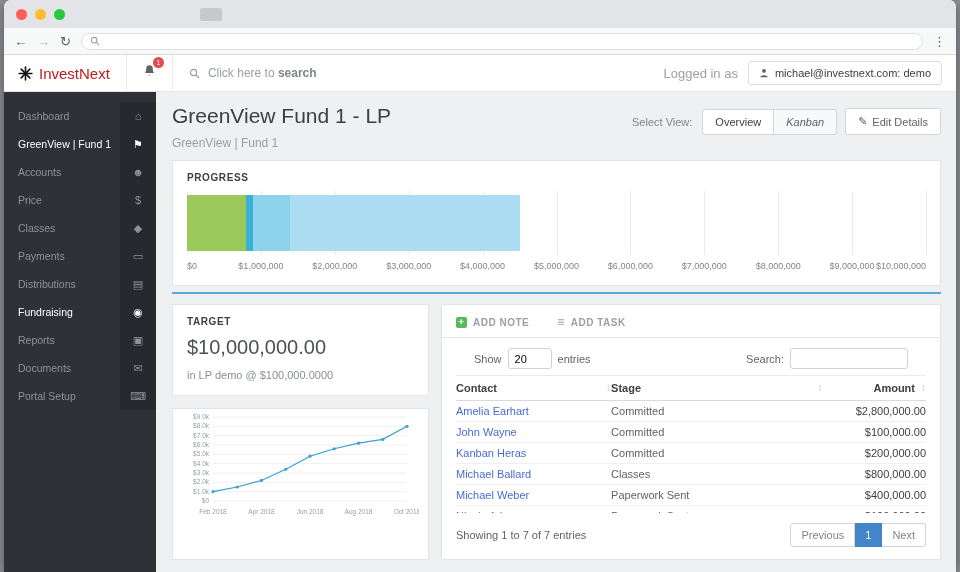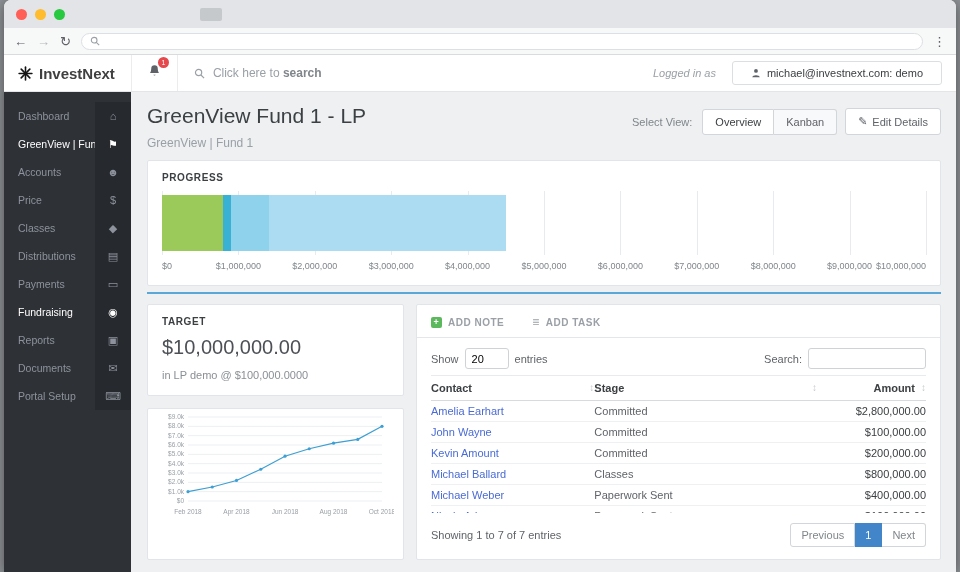--- a/index.html
+++ b/index.html
@@ -20,51 +20,51 @@
   .nav-ico { color:#5f6368; font-size:13px; line-height:1; cursor:pointer; }
   .nav-ico.dim { color:#b6b9bd; }
   .urlbar { flex:1; height:17px; border:1px solid #dcdfe3; background:#fff; border-radius:9px;
     display:flex; align-items:center; padding:0 8px; gap:6px; }
   .menu-dots { color:#5f6368; font-size:13px; cursor:pointer; }
 
   
   .appheader { height:37px; background:#fff; border-bottom:1px solid #e3e5e8;
     display:flex; align-items:center; padding:0 14px; flex:none; }
   .logo { display:flex; align-items:center; gap:6px; padding-right:16px; }
-  .logo-text { font-weight:bold; font-size:15px; color:#404040; }
+  .logo-text { font-weight:normal; font-size:15px; color:#b91c1c; }
   .vdiv { width:1px; align-self:stretch; background:#ececec; }
   .bell-wrap { position:relative; padding:0 16px; cursor:pointer; }
   .badge { position:absolute; top:-7px; right:8px; min-width:11px; height:11px; border-radius:6px;
     background:#e5484d; color:#fff; font-size:7px; line-height:11px; text-align:center; padding:0 2px; }
   .hsearch { display:flex; align-items:center; gap:8px; padding-left:16px; flex:1;
     color:#9aa0a6; font-size:12px; cursor:text; }
   .hsearch b { color:#80868b; }
-  .loggedin { font-size:11px; color:#9aa0a6; margin-right:16px;font-style:italic; }
-  .account-btn { border:1px solid #dcdfe2; border-radius:3px; padding:5px 18px; background:#fff;
+  .loggedin { font-size:13px; color:#9aa0a6; margin-right:10px; }
+  .account-btn { border:1px solid #dcdfe2; border-radius:3px; padding:5px 10px; background:#fff;
     display:flex; gap:6px; align-items:center; font-size:11px; color:#3c4043; cursor:pointer; }
 
   
   .app-body { flex:1; display:flex; min-height:0; }
-  .sidebar { width:127px; background:#2e3136; flex:none; padding-top:10px; }
+  .sidebar { width:152px; background:#2e3136; flex:none; padding-top:10px; }
   .side-item { height:28px; display:flex; align-items:center; cursor:pointer; }
   .side-label { flex:1; padding-left:14px; font-size:10.5px; color:#8d929c; white-space:nowrap; overflow:hidden; }
   .side-icon { width:36px; height:28px; background:#26292d; color:#8d929c; display:flex;
     align-items:center; justify-content:center; font-size:11px; flex:none; }
   .side-item.active .side-label, .side-item.active .side-icon { color:#ffffff; }
 
   .main { flex:1; background:#eef0f2; padding:12px 15px 0 16px; display:flex; flex-direction:column; min-width:0; overflow:hidden; }
   .page-head { display:flex; justify-content:space-between; align-items:flex-start; margin-bottom:10px; flex:none; }
   .page-title { font-size:21px; color:#3c4043; font-weight:400; margin:0; }
   .breadcrumb { font-size:12px; color:#9aa0a6; margin-top:8px; }
   .head-right { display:flex; align-items:center; gap:8px; margin-top:4px; }
   .select-view { font-size:11px; color:#80868b; margin-right:2px; }
   .btn { font-size:11px; color:#5f6368; background:#fff; border:1px solid #d2d5d9; padding:6px 12px; cursor:pointer; }
   .btn-group { display:flex; }
   .btn-group .btn:first-child { border-radius:3px 0 0 3px; color:#3c4043; }
-  .btn-group .btn:last-child { border-radius:0 3px 3px 0; border-left:none; background:#f8f9fa; }
+  .btn-group .btn:last-child { border-radius:0 3px 3px 0; border-left:none; background:#f8f9fa;font-style:italic; }
   .btn-edit { border-radius:3px; display:flex; gap:5px; align-items:center; }
 
   .card { background:#fff; border:1px solid #e1e4e8; border-radius:2px; }
   .card-title { font-size:10px; font-weight:bold; color:#3c4043; letter-spacing:.6px; padding:11px 14px 6px; }
 
   
   .progress-card { flex:none; }
   .chart-wrap { position:relative; margin:2px 14px 8px; height:86px; }
   .gridline { position:absolute; top:0; height:64px; width:1px; background:#e8eaed; }
   .stackbar { position:absolute; left:0; top:4px; height:56px; width:100%; display:flex; }
@@ -82,21 +82,21 @@
 
   
   .aud-card { flex:1; display:flex; flex-direction:column; min-width:0; }
   .tabs { display:flex; border-bottom:1px solid #e4e6e9; flex:none; }
   .tab { display:flex; align-items:center; gap:6px; padding:11px 14px 9px; font-size:10px; font-weight:bold;
     letter-spacing:.5px; color:#9aa0a6; cursor:pointer; }
   .tab.active { color:#3c4043; border-bottom:2px solid #5b52c9; margin-bottom:-1px; }
   .plus-sq { width:11px; height:11px; background:#5cb85c; border-radius:2px; color:#fff; font-size:9px;
     line-height:11px; text-align:center; font-weight:bold; }
   .list-ico { font-size:12px; line-height:1; }
-  .controls { display:flex; justify-content:space-between; align-items:center; padding:10px 14px 6px;
+  .controls { display:flex; justify-content:space-between; align-items:center; padding:10px 32px 6px;
     font-size:11px; color:#5f6368; flex:none; }
   .controls input { height:21px; border:1px solid #cfd3d7; border-radius:3px; font-size:11px; padding:0 6px; }
   .entries-input { width:44px; margin:0 6px; }
   .search-input { width:118px; margin-left:6px; }
   .table-wrap { flex:1; padding:0 14px; min-height:0; overflow:hidden; }
   table { width:100%; border-collapse:collapse; font-size:11px; }
   thead th { text-align:left; color:#3c4043; font-weight:bold; padding:6px 0; border-top:1px solid #e8eaed;
     border-bottom:1px solid #d8dbde; }
   th.amt, td.amt { text-align:right; }
   .sort { color:#c3c7cb; float:right; font-size:10px; font-weight:normal; cursor:pointer; }
@@ -197,26 +197,26 @@
       </div>
       <div class="side-item">
         <span class="side-label">Price</span>
         <span class="side-icon">$</span>
       </div>
       <div class="side-item">
         <span class="side-label">Classes</span>
         <span class="side-icon">◆</span>
       </div>
       <div class="side-item">
+        <span class="side-label">Payments</span>
+        <span class="side-icon">▭</span>
+      </div>
+      <div class="side-item">
         <span class="side-label">Distributions</span>
         <span class="side-icon">▤</span>
-      </div>
-      <div class="side-item">
-        <span class="side-label">Payments</span>
-        <span class="side-icon">▭</span>
       </div>
       <div class="side-item active">
         <span class="side-label">Fundraising</span>
         <span class="side-icon">◉</span>
       </div>
       <div class="side-item">
         <span class="side-label">Reports</span>
         <span class="side-icon">▣</span>
       </div>
       <div class="side-item">
@@ -371,21 +371,21 @@
                   <td><a class="contact-link">Amelia Earhart</a></td>
                   <td>Committed</td>
                   <td class="amt">$2,800,000.00</td>
                 </tr>
                 <tr>
                   <td><a class="contact-link">John Wayne</a></td>
                   <td>Committed</td>
                   <td class="amt">$100,000.00</td>
                 </tr>
                 <tr>
-                  <td><a class="contact-link">Kevin Amount</a></td>
+                  <td><a class="contact-link">Kanban Heras</a></td>
                   <td>Committed</td>
                   <td class="amt">$200,000.00</td>
                 </tr>
                 <tr>
                   <td><a class="contact-link">Michael Ballard</a></td>
                   <td>Classes</td>
                   <td class="amt">$800,000.00</td>
                 </tr>
                 <tr>
                   <td><a class="contact-link">Michael Weber</a></td>

